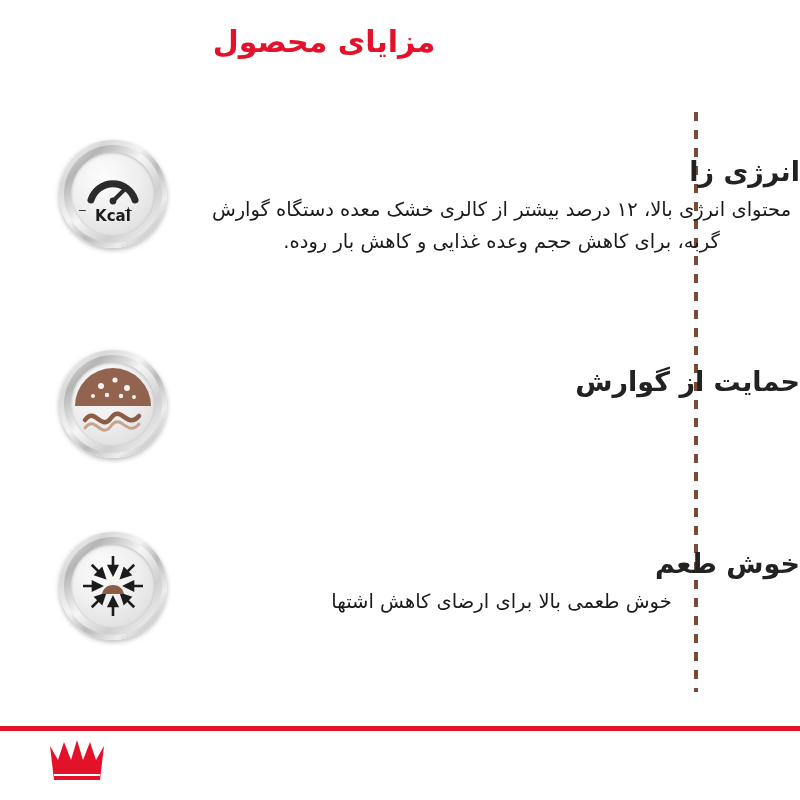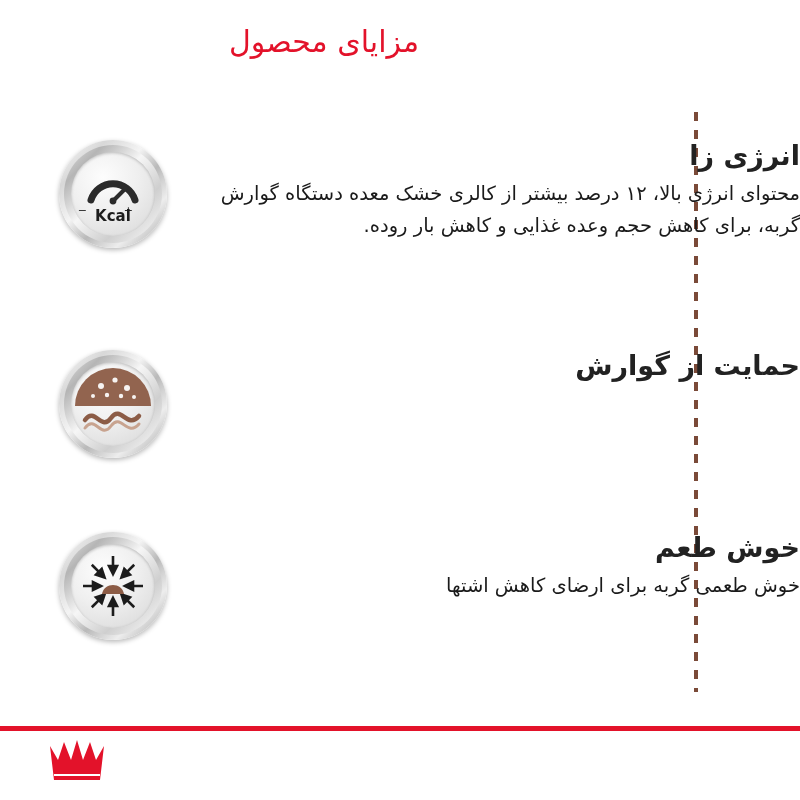--- a/index.html
+++ b/index.html
@@ -24,21 +24,21 @@
 
   
   .title {
     position: absolute;
     top: 24px;
     left: 0;
     width: 648px;
     text-align: center;
     color: #e3122a;
     font-size: 30px;
-    font-weight: normal;
+    font-weight: bold;
     letter-spacing: 0;
     direction: rtl;
   }
 
   
   .connector {
     position: absolute;
     left: 694px;
     top: 112px;
     width: 4px;
@@ -70,27 +70,28 @@
     padding-left: 18px;
     box-sizing: border-box;
     text-align: right;
     direction: rtl;
   }
   .f-head {
     color: #222222;
     font-size: 27px;
     font-weight: bold;
     line-height: 1.2;
-    margin: 0 0 6px 0;
+    margin: 16px 0 6px 0;
   }
   .f-body {
     color: #1a1a1a;
     font-size: 19.5px;
     line-height: 1.62;
     margin: 0;
+    text-align: center;
   }
 
   
   .icon-col {
     width: 185px;
     display: flex;
     justify-content: flex-start;
     padding-right: 18px;
     box-sizing: border-box;
   }
@@ -207,21 +208,21 @@
           </div>
         </div>
       </div>
     </div>
   </div>
 
   <div class="feature" style="top:532px;">
     <div class="feature-inner">
       <div class="text-col">
         <div class="f-head">خوش طعم</div>
-        <div class="f-body">خوش طعمی گربه برای ارضای کاهش اشتها</div>
+        <div class="f-body">خوش طعمی بالا برای ارضای کاهش اشتها</div>
       </div>
       <div class="icon-col">
         <div class="medallion">
           <div class="disc">
             <svg width="84" height="84" viewBox="0 0 84 84" aria-hidden="true">
               <g stroke="#1c1c1c" stroke-width="2.6" fill="#1c1c1c">
                 <g>
                   <line x1="42" y1="12" x2="42" y2="26"></line>
                   <polygon points="42,30 38,22 46,22"></polygon>
                 </g>

